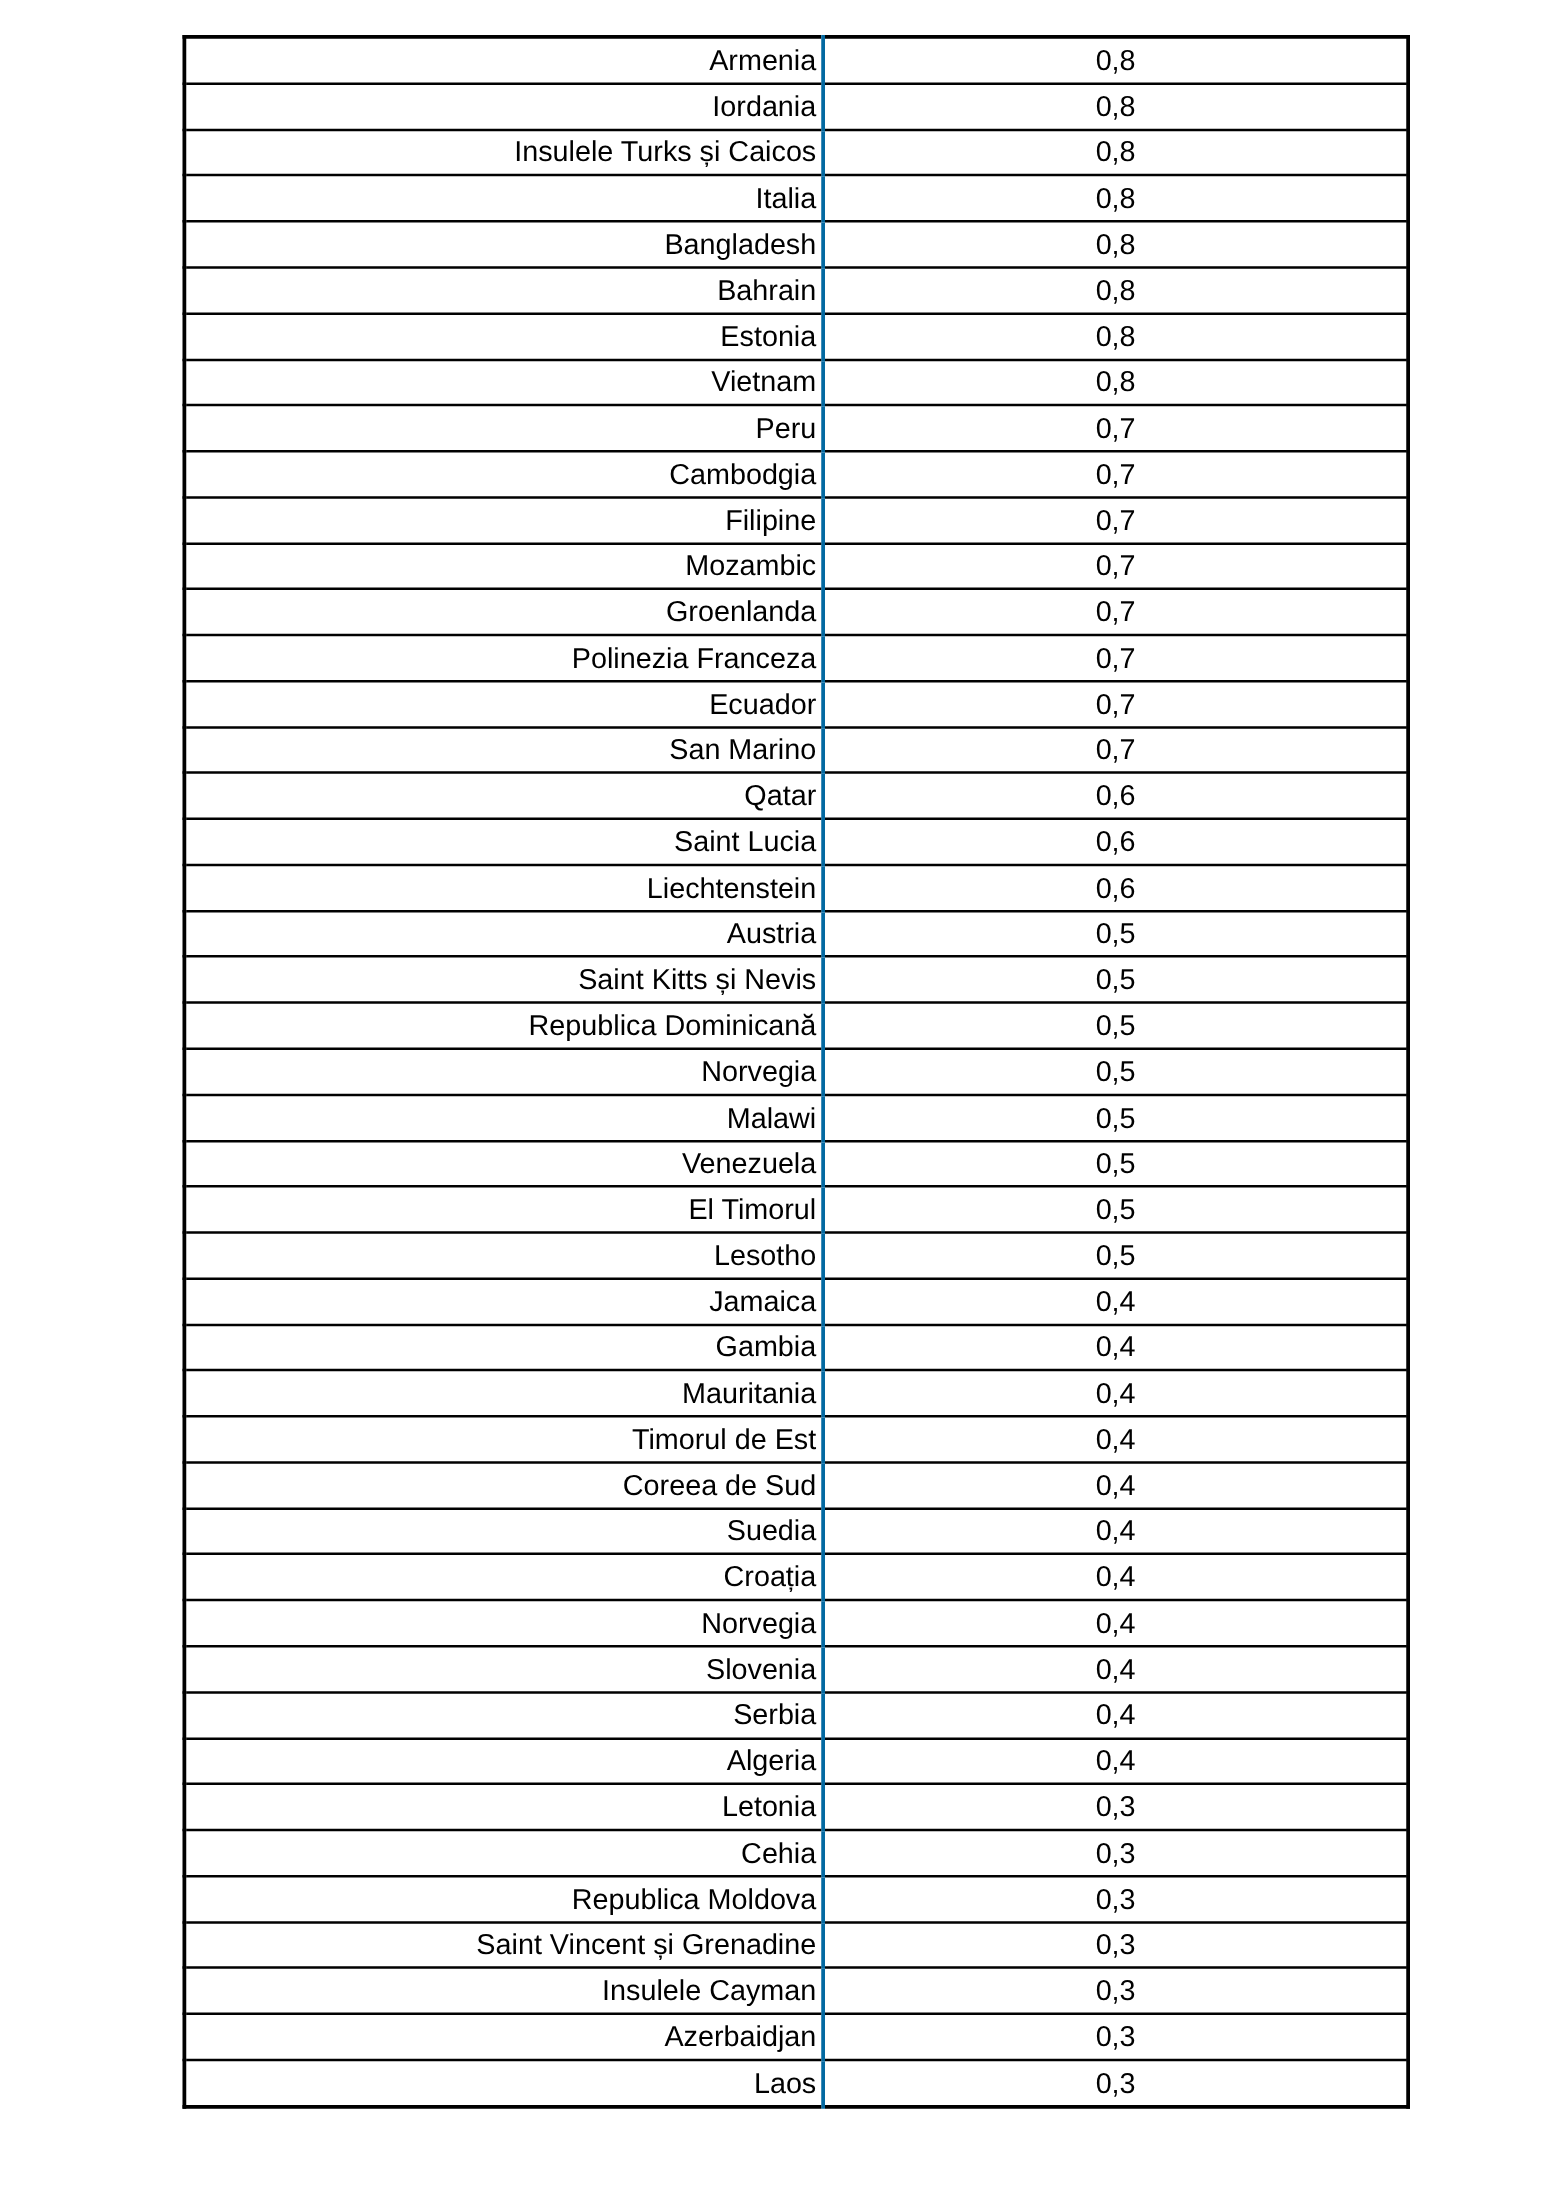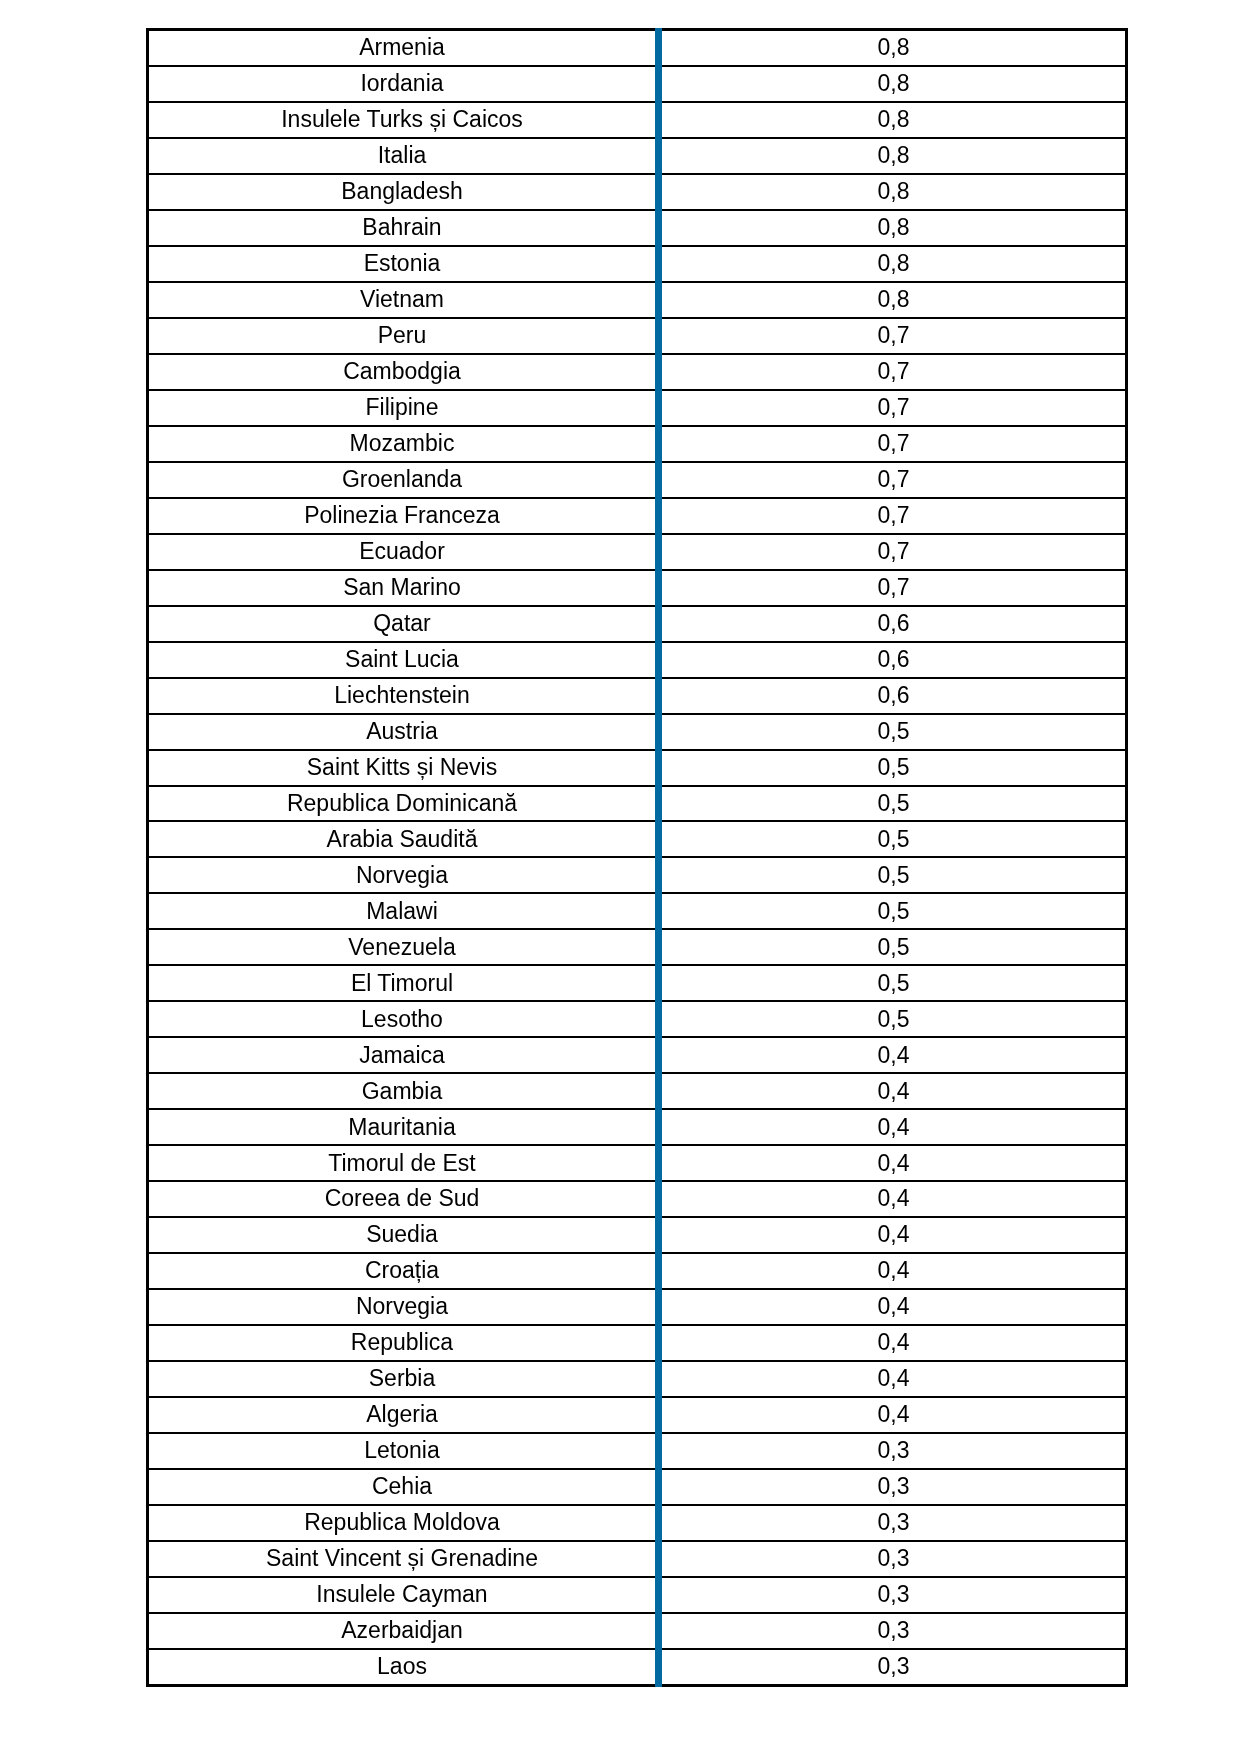--- a/index.html
+++ b/index.html
@@ -33,21 +33,22 @@
     border-bottom: 2px solid #000000;
     font-size: 23px;
     line-height: 1.1;
     text-align: center;
     vertical-align: middle;
     padding: 0 4px;
     white-space: nowrap;
     overflow: hidden;
   }
   table.data-table td.country-cell {
-    border-right: 7px solid #0369a1;
+    border-right: 3px solid #0369a1;
+    text-align: right;
   }
 </style>
 </head>
 <body>
 
 <div class="page">
   <table class="data-table">
     <colgroup>
       <col style="width: 511px;">
       <col style="width: 468px;">
@@ -135,24 +136,20 @@
         </tr>
         <tr>
           <td class="country-cell">Saint Kitts și Nevis</td>
           <td class="value-cell">0,5</td>
         </tr>
         <tr>
           <td class="country-cell">Republica Dominicană</td>
           <td class="value-cell">0,5</td>
         </tr>
         <tr>
-          <td class="country-cell">Arabia Saudită</td>
-          <td class="value-cell">0,5</td>
-        </tr>
-        <tr>
           <td class="country-cell">Norvegia</td>
           <td class="value-cell">0,5</td>
         </tr>
         <tr>
           <td class="country-cell">Malawi</td>
           <td class="value-cell">0,5</td>
         </tr>
         <tr>
           <td class="country-cell">Venezuela</td>
           <td class="value-cell">0,5</td>
@@ -191,21 +188,21 @@
         </tr>
         <tr>
           <td class="country-cell">Croația</td>
           <td class="value-cell">0,4</td>
         </tr>
         <tr>
           <td class="country-cell">Norvegia</td>
           <td class="value-cell">0,4</td>
         </tr>
         <tr>
-          <td class="country-cell">Republica</td>
+          <td class="country-cell">Slovenia</td>
           <td class="value-cell">0,4</td>
         </tr>
         <tr>
           <td class="country-cell">Serbia</td>
           <td class="value-cell">0,4</td>
         </tr>
         <tr>
           <td class="country-cell">Algeria</td>
           <td class="value-cell">0,4</td>
         </tr>

